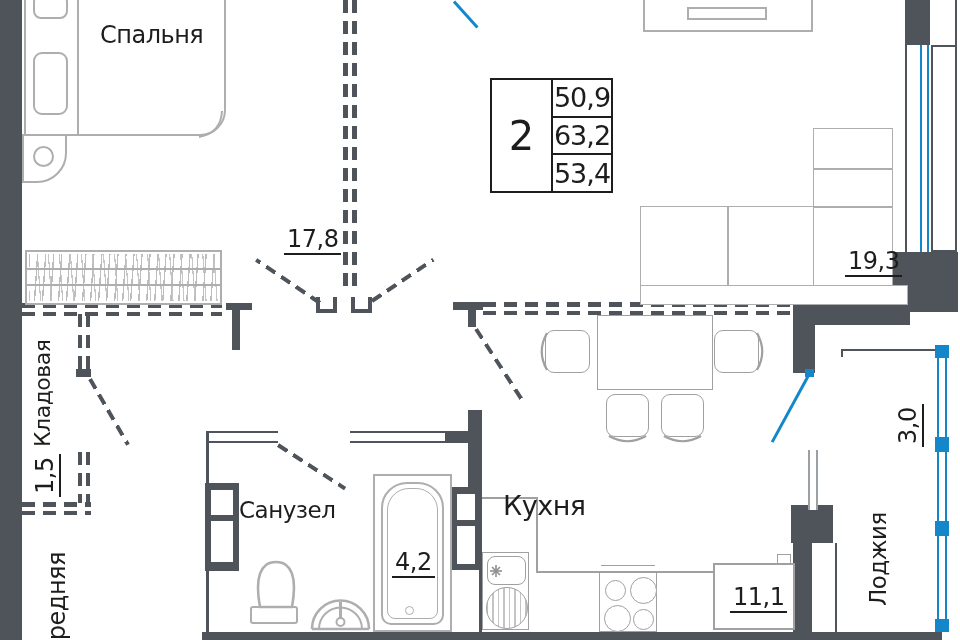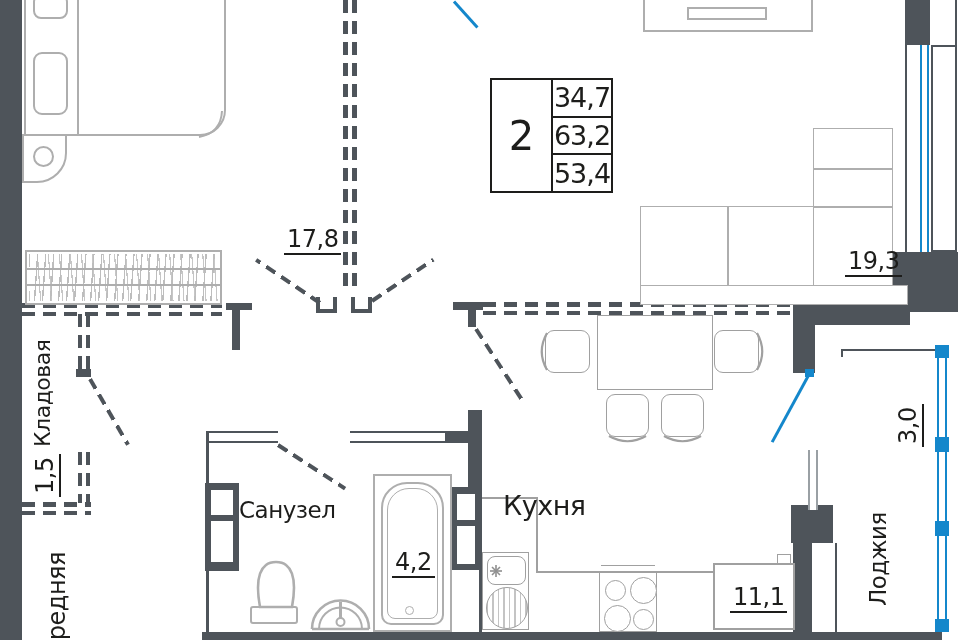--- a/index.html
+++ b/index.html
@@ -189,35 +189,36 @@
     <path d="M199 137 Q221 133 222 111" stroke="#aeaeae" stroke-width="2"></path>
 
     <g stroke="#8f8f8f" stroke-width="1.6">
       <line x1="496" y1="565" x2="496" y2="577"></line>
         <line x1="490" y1="571" x2="502" y2="571"></line>
       <line x1="492" y1="567" x2="500" y2="575"></line>
         <line x1="500" y1="567" x2="492" y2="575"></line>
     </g>
   </svg>
 
+  <div class="rlabel" style="left:100px;top:22px">Спальня</div>
   <div class="rlabel" style="left:239px;top:498px;font-size:23px">Санузел</div>
   <div class="rlabel" style="left:503px;top:491px;font-size:27px">Кухня</div>
   <div class="rlabel rot" style="left:31px;top:447px;font-size:22px">Кладовая</div>
   <div class="rlabel rot" style="left:44px;top:672px;font-size:24px">Передняя</div>
   <div class="rlabel rot" style="left:866px;top:606px;font-size:23px">Лоджия</div>
 
   <div class="area" style="left:284px;top:227px">17,8</div>
   <div class="area" style="left:845px;top:249px">19,3</div>
   <div class="area" style="left:392px;top:550px">4,2</div>
   <div class="area" style="left:730px;top:585px">11,1</div>
   <div class="area rot" style="left:33px;top:497px">1,5</div>
   <div class="area rot" style="left:896px;top:447px">3,0</div>
 
   <div class="stamp">
     <div class="stamp-left">2</div>
     <div class="stamp-right">
-      <div class="stamp-cell">34,7</div>
+      <div class="stamp-cell">50,9</div>
       <div class="stamp-cell">63,2</div>
       <div class="stamp-cell">53,4</div>
     </div>
   </div>
 
 </div>
 
 </body></html>

